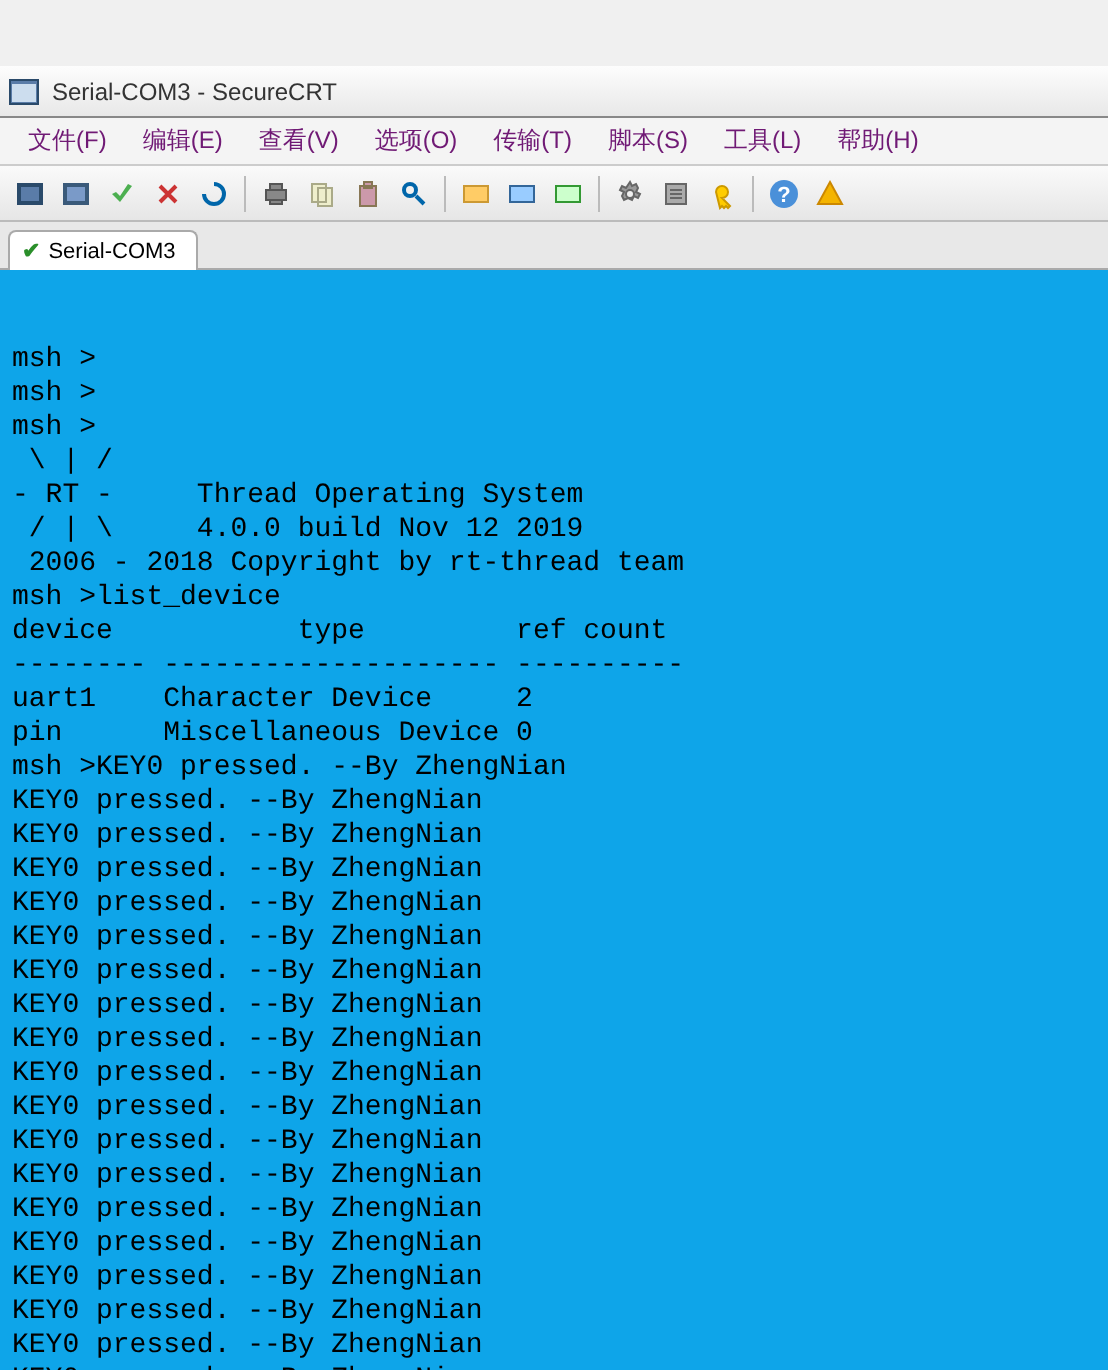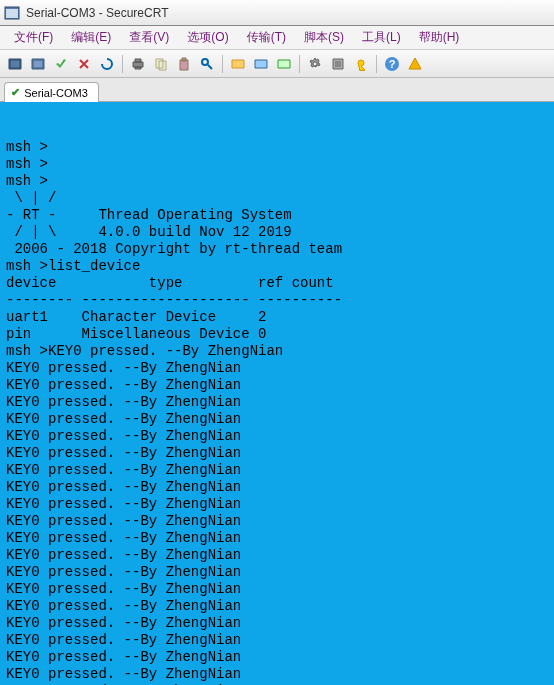--- a/index.html
+++ b/index.html
@@ -13,20 +13,21 @@
       overflow: hidden;
     }
     .title-bar {
       background: linear-gradient(#fdfdfd, #e8e8e8);
       border-bottom: 1px solid #888;
       height: 26px;
       display: flex;
       align-items: center;
       padding: 0 4px;
       gap: 6px;
+      margin-top: 33px;
     }
     .title-bar .app-icon {
       width: 16px; height: 16px;
       display: inline-flex; align-items: center; justify-content: center;
     }
     .title-bar .title-text {
       font-size: 12px;
       color: #333;
     }
     .menu-bar {

